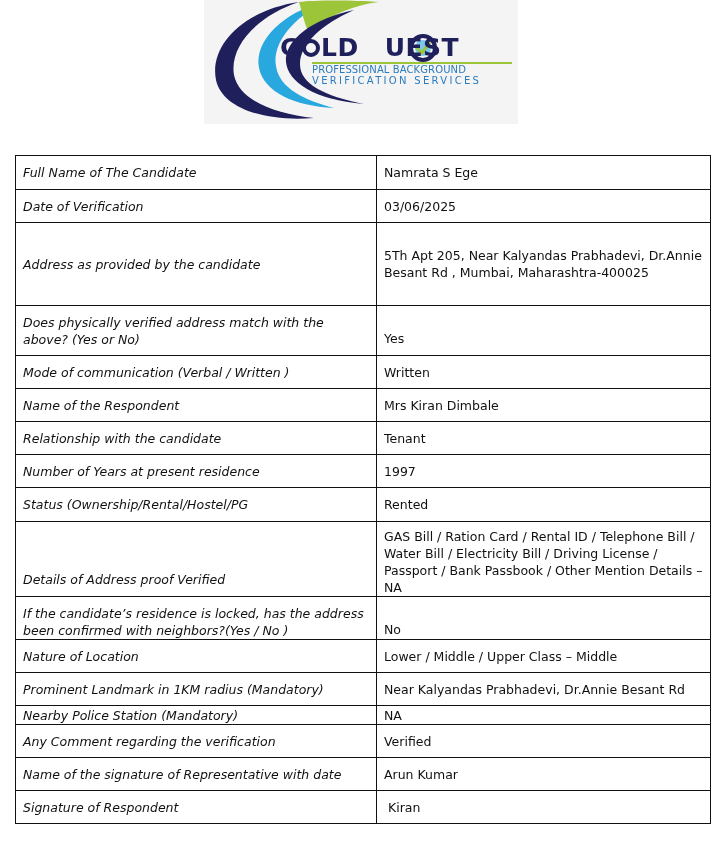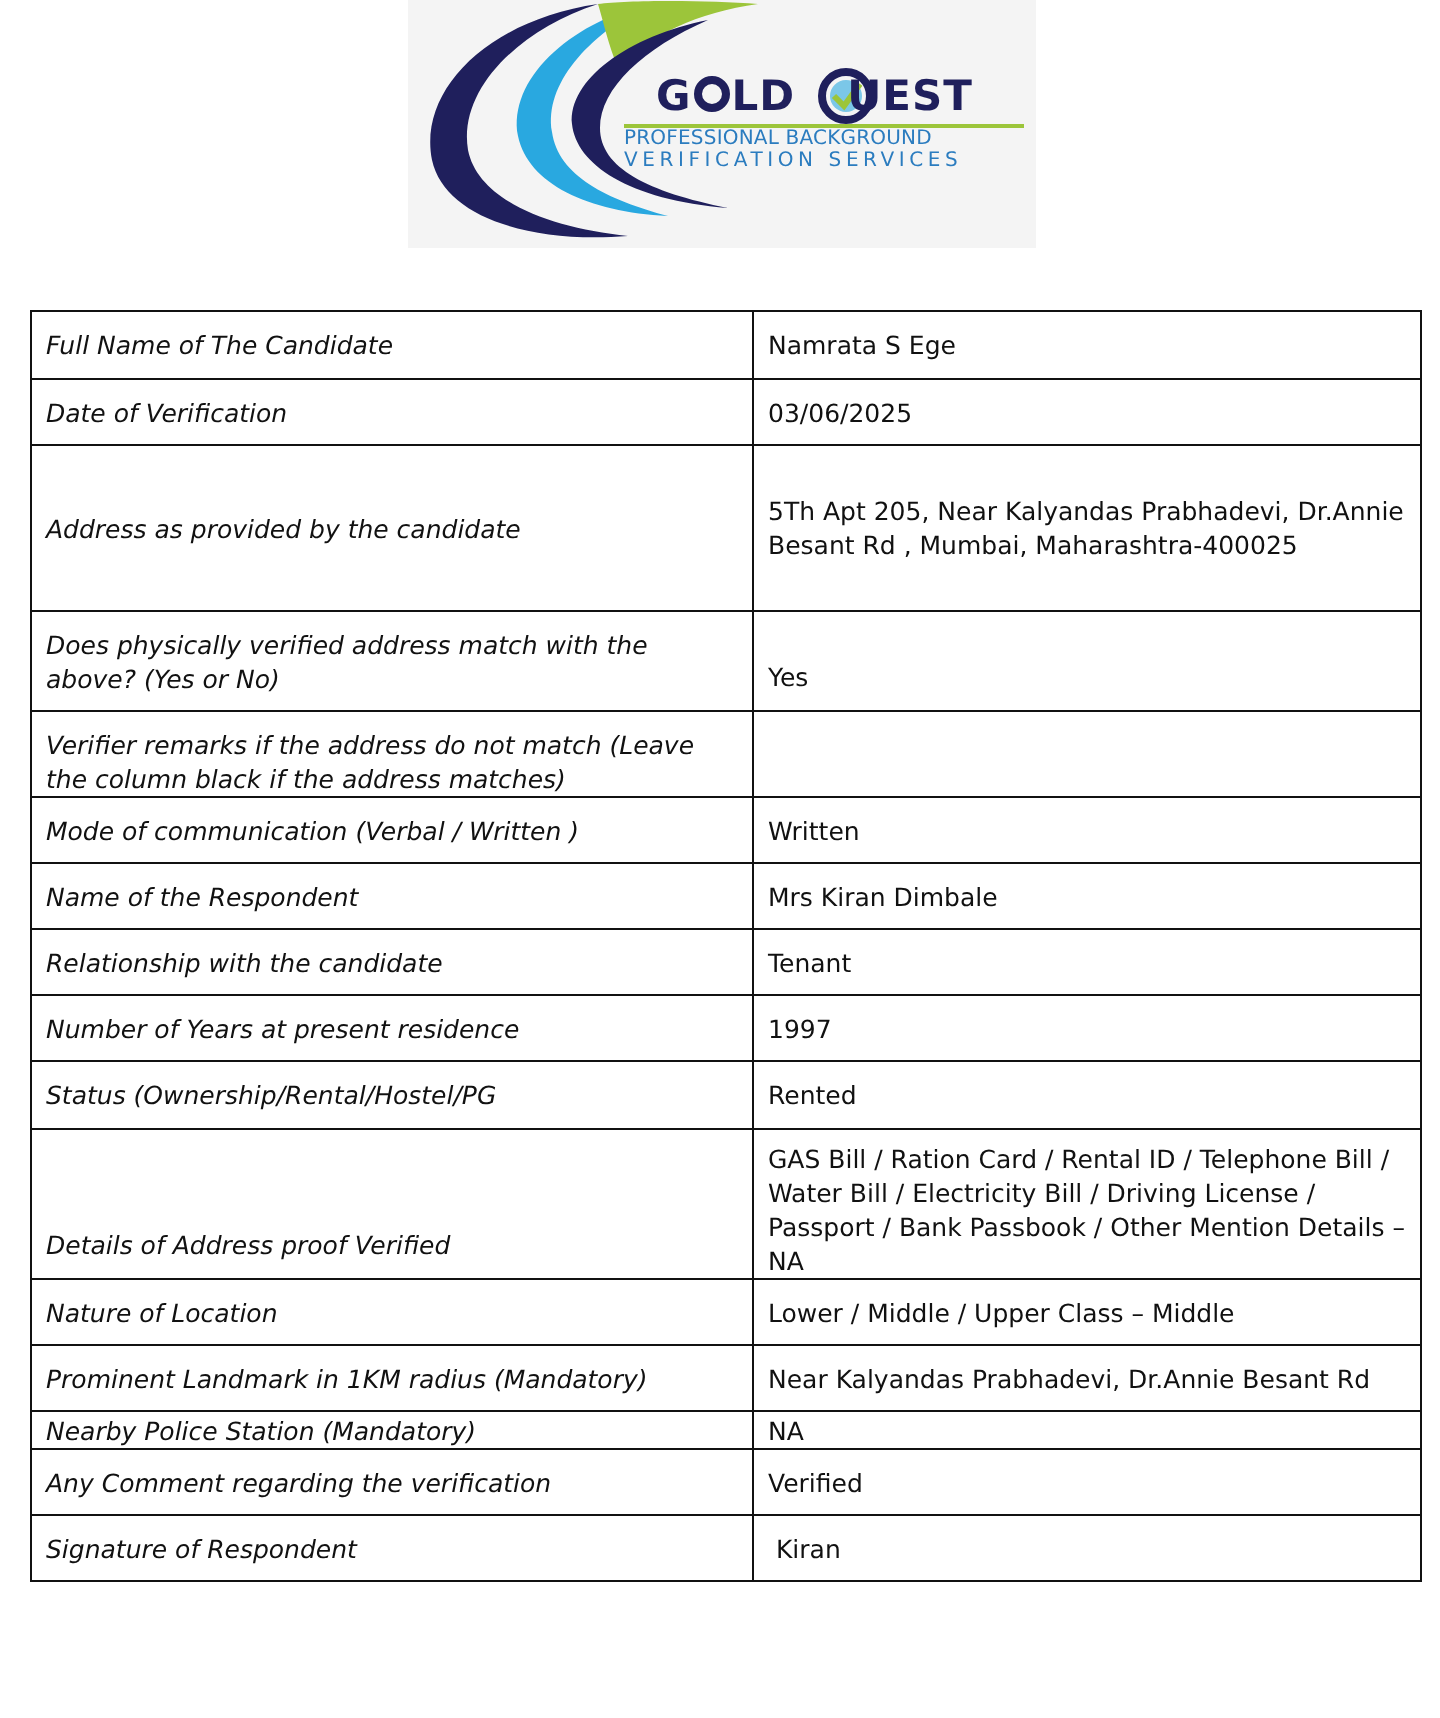--- a/index.html
+++ b/index.html
@@ -4,21 +4,21 @@
   <style>
     html, body { margin: 0; padding: 0; background: #ffffff; }
     body { width: 720px; height: 859px; overflow: hidden; position: relative; font-family: "DejaVu Sans", sans-serif; }
     .logo {
       position: absolute; left: 204px; top: 0; width: 314px; height: 124px;
       background: #f4f4f4; overflow: hidden;
     }
     .logo svg { position: absolute; left: 0; top: 0; }
     .logo-title {
       position: absolute; left: 76px; top: 34px; font-family: "DejaVu Sans", sans-serif;
-      font-weight: bold; font-size: 21px; color: #1f1f5c; letter-spacing: 0.5px; line-height: 28px; margin-left: 48px;
+      font-weight: bold; font-size: 25px; color: #1f1f5c; letter-spacing: 0.5px; line-height: 28px;
     }
     .logo-rule { position: absolute; left: 108px; top: 62px; width: 200px; height: 2px; background: #9cc53a; }
     .logo-sub1, .logo-sub2 {
       position: absolute; left: 108px; font-family: "DejaVu Sans", sans-serif; font-size: 10px;
       color: #2b7cbf; line-height: 11px; white-space: nowrap;
     }
     .logo-sub1 { top: 64px; letter-spacing: 0.1px; }
     .logo-sub2 { top: 75px; letter-spacing: 2.3px; }
 
     table.form {
@@ -71,24 +71,20 @@
       <td class="value">03/06/2025</td>
     </tr>
     <tr style="height:83px">
       <td class="label">Address as provided by the candidate</td>
       <td class="value">5Th Apt 205, Near Kalyandas Prabhadevi, Dr.Annie Besant Rd , Mumbai, Maharashtra-400025</td>
     </tr>
     <tr class="tl" style="height:50px">
       <td class="label">Does physically verified address match with the above? (Yes or No)</td>
       <td class="value">Yes</td>
     </tr>
-    <tr class="tl" style="height:43px">
-      <td class="label">Verifier remarks if the address do not match (Leave the column black if the address matches)</td>
-      <td class="value"></td>
-    </tr>
     <tr class="mid" style="height:33px">
       <td class="label">Mode of communication (Verbal / Written )</td>
       <td class="value">Written</td>
     </tr>
     <tr class="mid" style="height:33px">
       <td class="label">Name of the Respondent</td>
       <td class="value">Mrs Kiran Dimbale</td>
     </tr>
     <tr class="mid" style="height:33px">
       <td class="label">Relationship with the candidate</td>
@@ -99,35 +95,43 @@
       <td class="value">1997</td>
     </tr>
     <tr class="mid" style="height:34px">
       <td class="label">Status (Ownership/Rental/Hostel/PG</td>
       <td class="value">Rented</td>
     </tr>
     <tr style="height:59px">
       <td class="label" style="vertical-align:bottom;padding-bottom:8px">Details of Address proof Verified</td>
       <td class="value" style="padding-top:6px">GAS Bill / Ration Card / Rental ID / Telephone Bill / Water Bill / Electricity Bill / Driving License / Passport / Bank Passbook / Other Mention Details – NA</td>
     </tr>
+    <tr class="tl" style="height:42px">
+      <td class="label">If the candidate’s residence is locked, has the address been confirmed with neighbors?(Yes / No )</td>
+      <td class="value">No</td>
+    </tr>
     <tr class="mid" style="height:33px">
       <td class="label">Nature of Location</td>
       <td class="value">Lower / Middle / Upper Class – Middle</td>
     </tr>
     <tr class="mid" style="height:33px">
       <td class="label">Prominent Landmark in 1KM radius (Mandatory)</td>
       <td class="value">Near Kalyandas Prabhadevi, Dr.Annie Besant Rd</td>
     </tr>
     <tr class="mid" style="height:19px">
       <td class="label">Nearby Police Station (Mandatory)</td>
       <td class="value">NA</td>
     </tr>
     <tr class="mid" style="height:33px">
       <td class="label">Any Comment regarding the verification</td>
       <td class="value">Verified</td>
     </tr>
     <tr class="mid" style="height:33px">
+      <td class="label">Name of the signature of Representative with date</td>
+      <td class="value">Arun Kumar</td>
+    </tr>
+    <tr class="mid" style="height:33px">
       <td class="label">Signature of Respondent</td>
       <td class="value" style="white-space:pre"> Kiran</td>
     </tr>
 
   </tbody>
 </table>
 
 </body></html>

